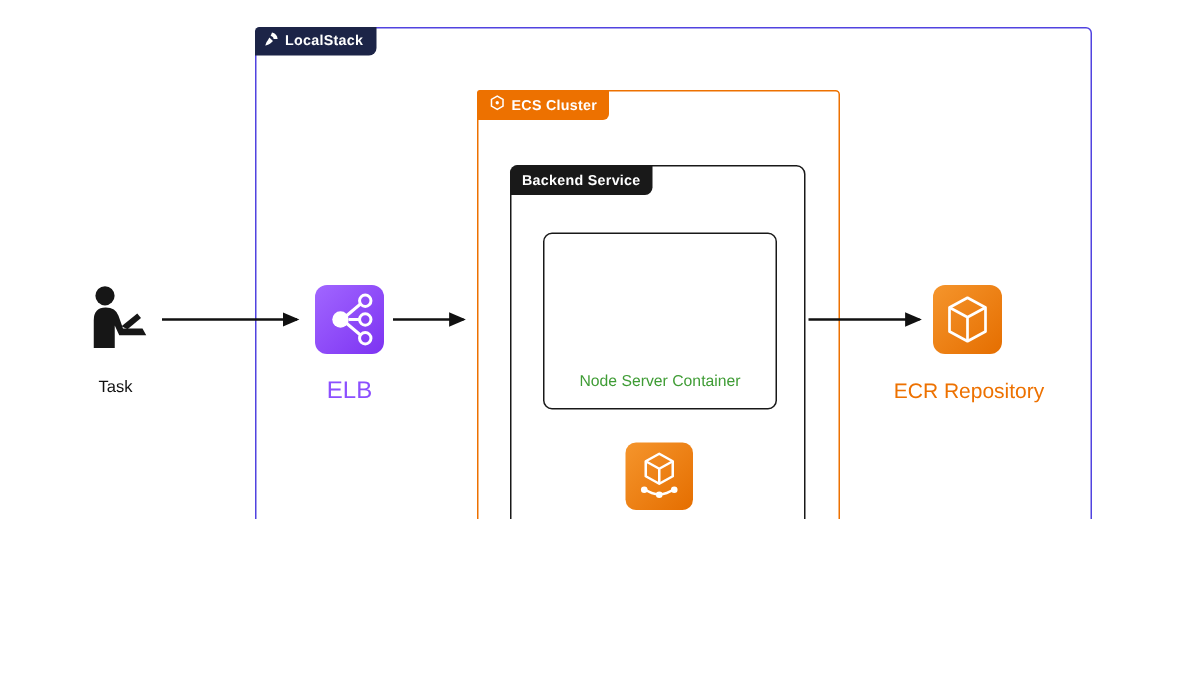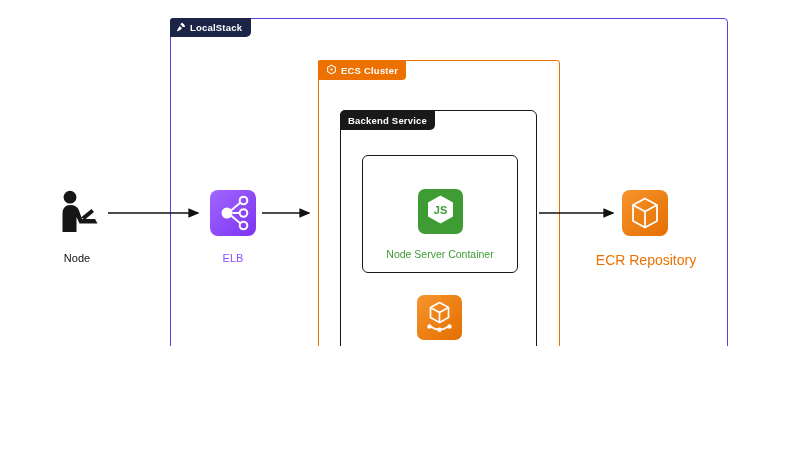--- a/index.html
+++ b/index.html
@@ -19,21 +19,21 @@
   .tag-taskdef{left:362px;top:155px;background:#191919;border-radius:5px 0 5px 0;}
 
   .icon-tile{position:absolute;border-radius:8px;display:flex;align-items:center;justify-content:center;}
   .tile-elb{left:210px;top:190px;width:46px;height:46px;background:linear-gradient(135deg,#a166ff,#7d33f2);}
   .tile-ecr{left:622px;top:190px;width:46px;height:46px;background:linear-gradient(135deg,#f5952c,#e56e00);}
   .tile-node{left:418px;top:189px;width:45px;height:45px;background:#3f9c35;border-radius:7px;}
   .tile-ecs-service{left:417px;top:295px;width:45px;height:45px;background:linear-gradient(135deg,#f5952c,#e56e00);border-radius:7px;}
 
   .node-label{position:absolute;text-align:center;font-size:10.5px;}
   .lbl-user{left:27px;top:252px;width:100px;color:#111;font-size:11px;}
-  .lbl-elb{left:183px;top:252px;width:100px;color:#8c4fff;font-size:11px;}
+  .lbl-elb{left:183px;top:252px;width:100px;color:#8c4fff;font-size:16px;}
   .lbl-node{left:380px;top:248px;width:120px;color:#3f9c35;}
   .lbl-ecr{left:586px;top:252px;width:120px;color:#ed7100;font-size:14px;}
 
   .user-icon{position:absolute;left:55px;top:190px;}
   .arrows{position:absolute;left:0;top:0;pointer-events:none;z-index:4;}
 </style>
 </head>
 <body>
 
 <div class="canvas">
@@ -79,41 +79,35 @@
   </div>
 
 
   <div class="user-icon">
     <svg width="46" height="42" viewBox="0 0 46 42" fill="#161616">
       <circle cx="15" cy="7.2" r="6.4"></circle>
       <path d="M7.5 42 V23.5 Q7.5 15 15.5 15 Q22 15 24 20.5 L27 29 H40 L42.5 33.5 H24.5 L21.5 27 V42 Z"></path>
       <path d="M26 27.5 L36.5 19 L39 22 L30 29.5 Z"></path>
     </svg>
   </div>
-  <div class="node-label lbl-user">Node</div>
+  <div class="node-label lbl-user">Task</div>
 
   <div class="icon-tile tile-elb">
     <svg width="46" height="46" viewBox="0 0 46 46">
       <g fill="none" stroke="#fff" stroke-width="2">
         <circle cx="17" cy="23" r="5.5" fill="#fff" stroke="none"></circle>
         <circle cx="33.5" cy="10.5" r="3.8"></circle>
         <circle cx="33.5" cy="23" r="3.8"></circle>
         <circle cx="33.5" cy="35.5" r="3.8"></circle>
         <path d="M21 20.5 L30.5 12.5 M22.5 23 H29.5 M21 25.5 L30.5 33.5"></path>
       </g>
     </svg>
   </div>
   <div class="node-label lbl-elb">ELB</div>
 
-  <div class="icon-tile tile-node">
-    <svg width="45" height="45" viewBox="0 0 45 45">
-      <path d="M22.5 6.5 L35 13.5 V27.5 L22.5 34.5 L10 27.5 V13.5 Z" fill="#fff"></path>
-      <text x="22.5" y="24.8" text-anchor="middle" font-size="11" font-weight="bold" fill="#3f9c35" font-family="Liberation Sans, sans-serif">JS</text>
-    </svg>
-  </div>
   <div class="node-label lbl-node">Node Server Container</div>
 
   <div class="icon-tile tile-ecs-service">
     <svg width="45" height="45" viewBox="0 0 45 45">
       <g fill="none" stroke="#fff" stroke-width="1.7" stroke-linejoin="round">
         <path d="M22.5 7.5 L31.5 12.5 V22.5 L22.5 27.5 L13.5 22.5 V12.5 Z"></path>
         <path d="M13.5 12.5 L22.5 17.5 L31.5 12.5 M22.5 17.5 V27.5"></path>
         <path d="M12.5 31 q10 7 20 0"></path>
       </g>
       <circle cx="12.5" cy="31.5" r="2.2" fill="#fff"></circle>

